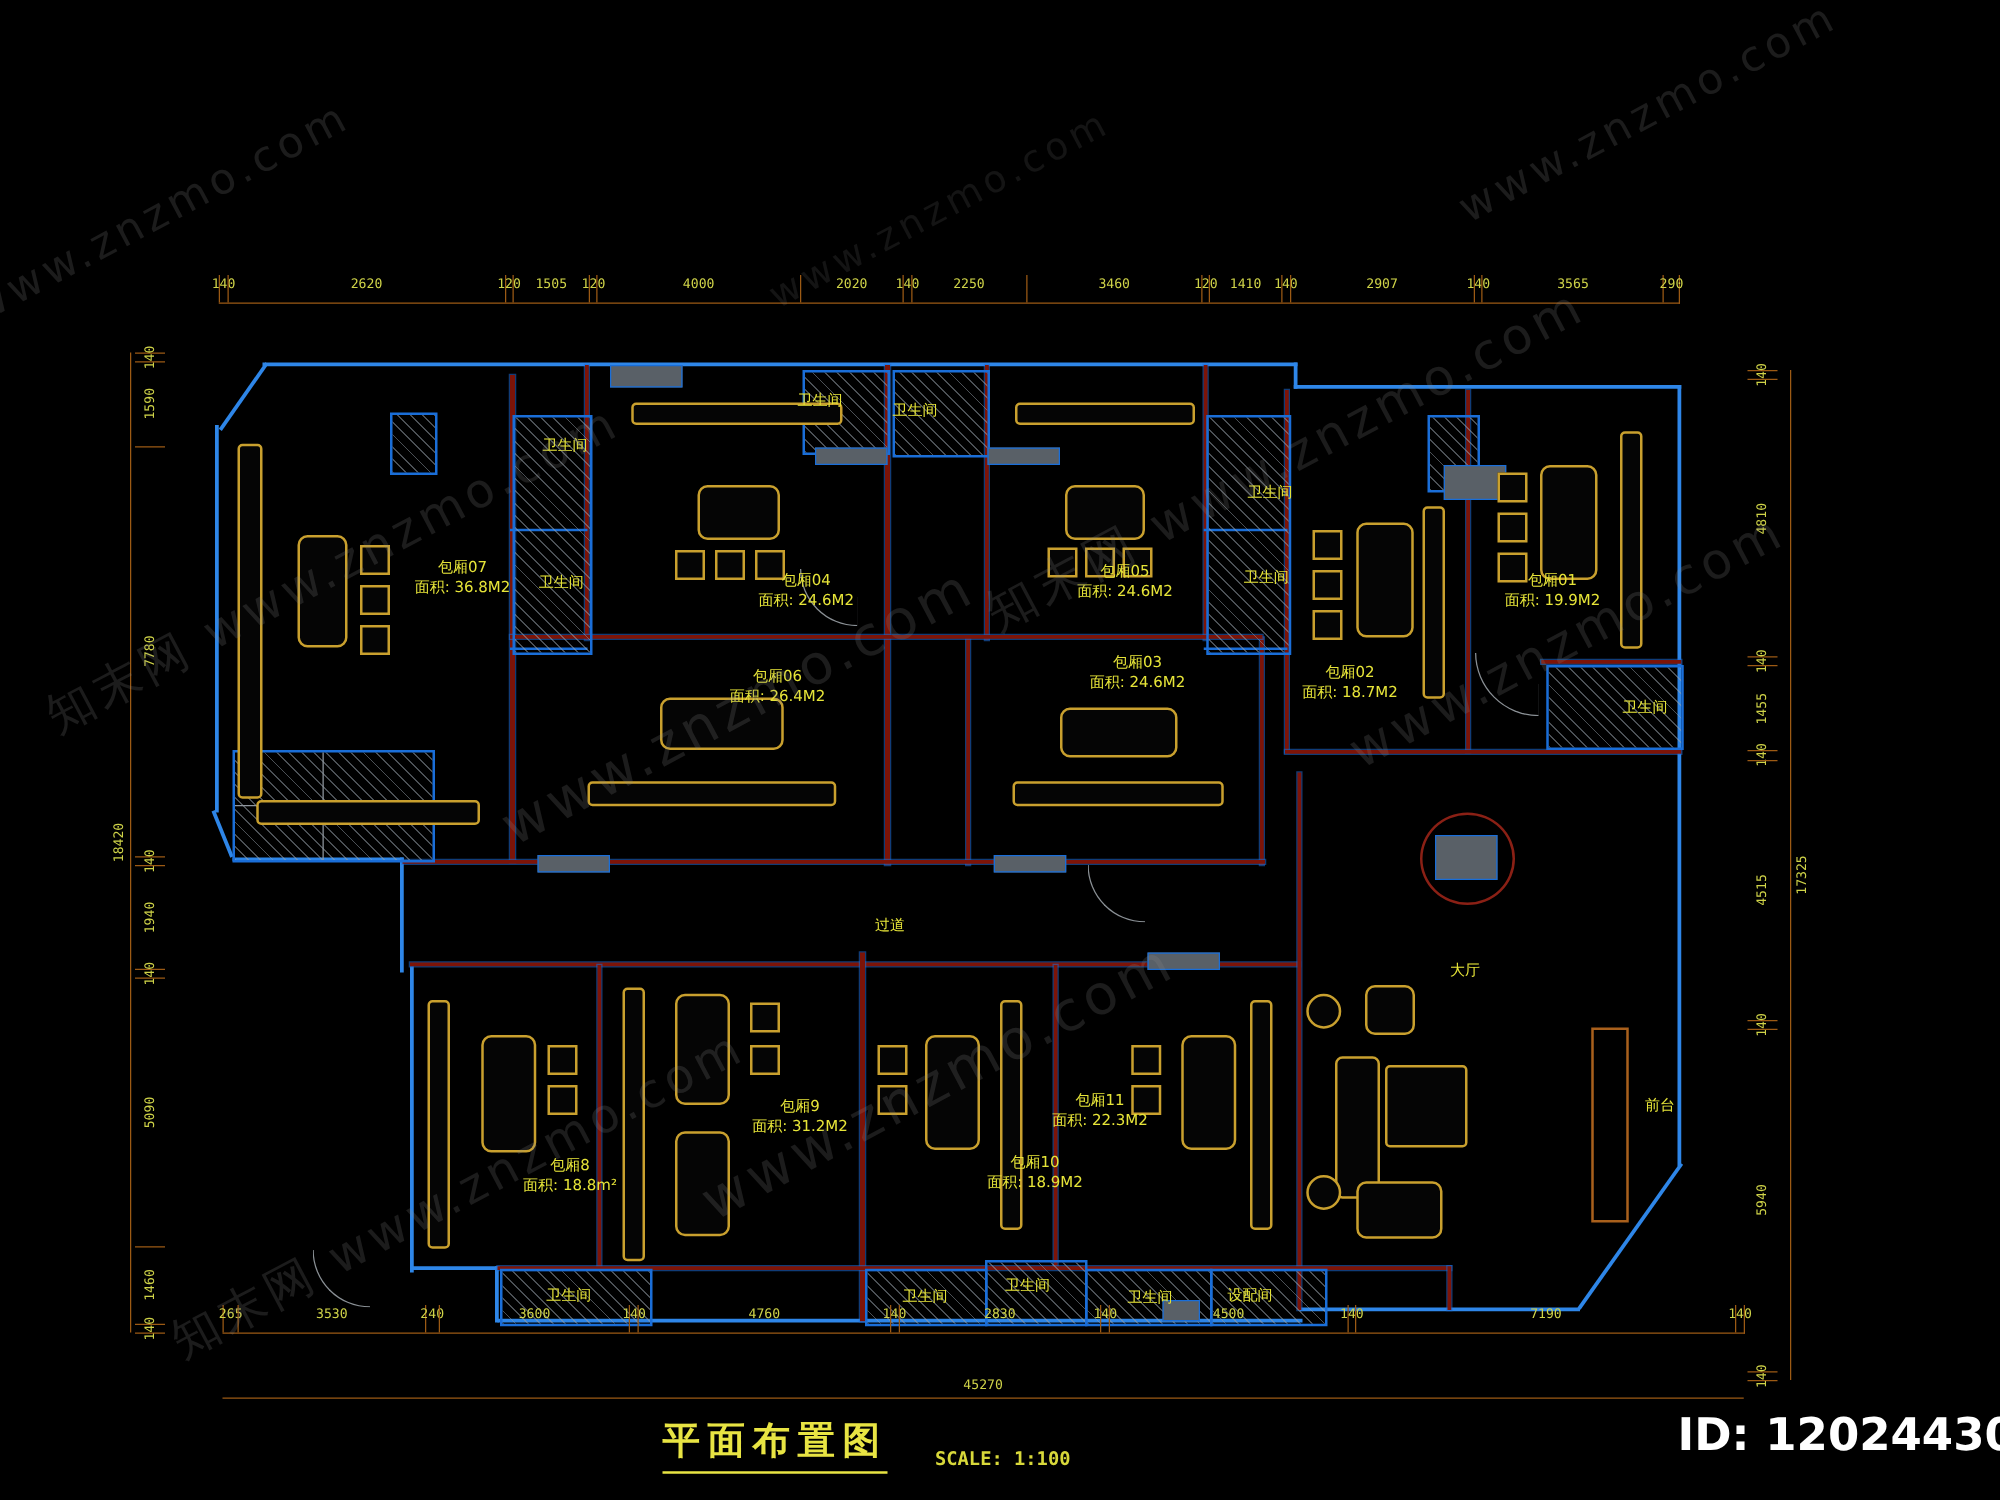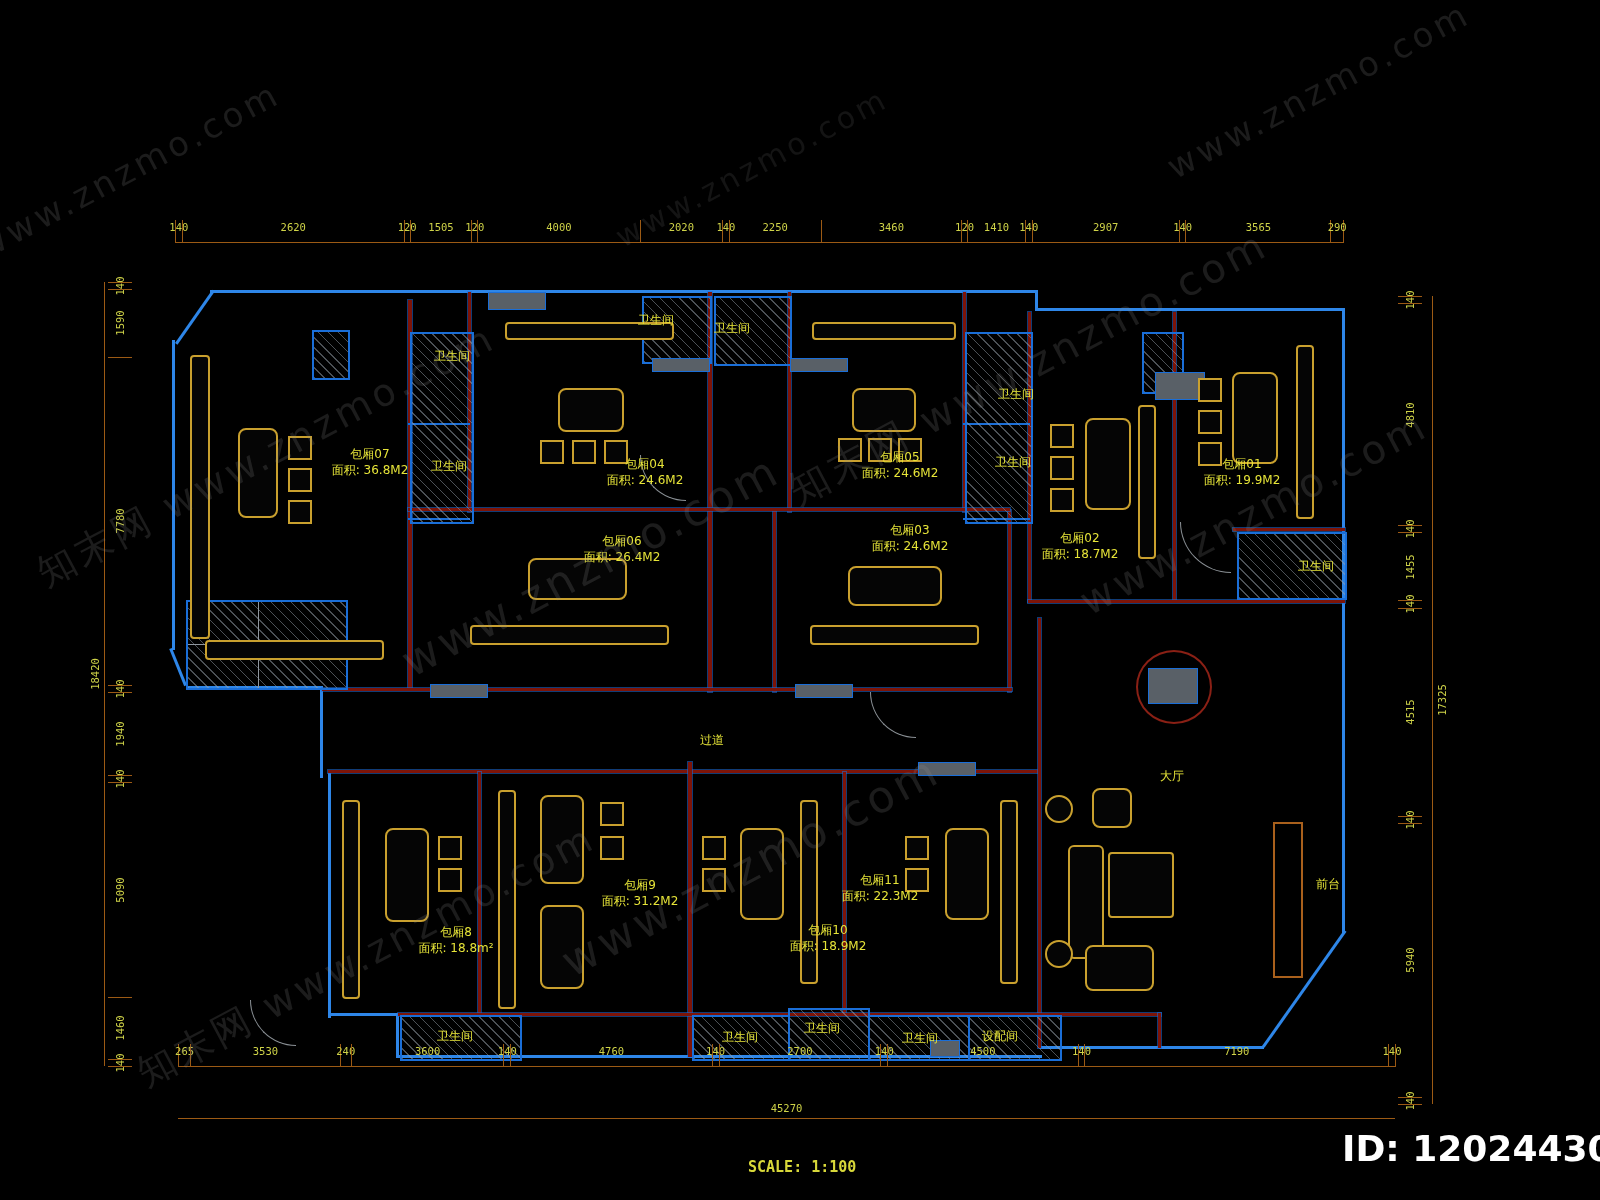--- a/index.html
+++ b/index.html
@@ -295,21 +295,21 @@
     <span class="seg" style="flex-grow:140">
         <span class="num">140</span>
       </span>
     <span class="seg" style="flex-grow:4760">
         <span class="num">4760</span>
       </span>
     <span class="seg" style="flex-grow:140">
         <span class="num">140</span>
       </span>
     <span class="seg" style="flex-grow:3820">
-        <span class="num">2700</span>
+        <span class="num">2830</span>
       </span>
     <span class="seg" style="flex-grow:140">
         <span class="num">140</span>
       </span>
     <span class="seg" style="flex-grow:4500">
         <span class="num">4500</span>
       </span>
     <span class="seg" style="flex-grow:140">
         <span class="num">140</span>
       </span>
@@ -381,17 +381,18 @@
         <span class="num">5940</span>
       </span>
     <span class="seg" style="flex-grow:140">
         <span class="num">140</span>
       </span>
   </div>
   <div class="dtotal-v dim" style="left:1432px;top:296px;height:808px;border-left:1px solid #9c5a14">
       <span class="num">17325</span>
     </div>
 
+  <div class="cap" style="left:530px;top:1132px">平面布置图</div>
   <div class="capscale" style="left:748px;top:1158px">SCALE: 1:100</div>
 
   <div class="brandid" style="left:1342px;top:1128px">ID: 1202443048</div>
 
 </div>
 
 </body></html>

